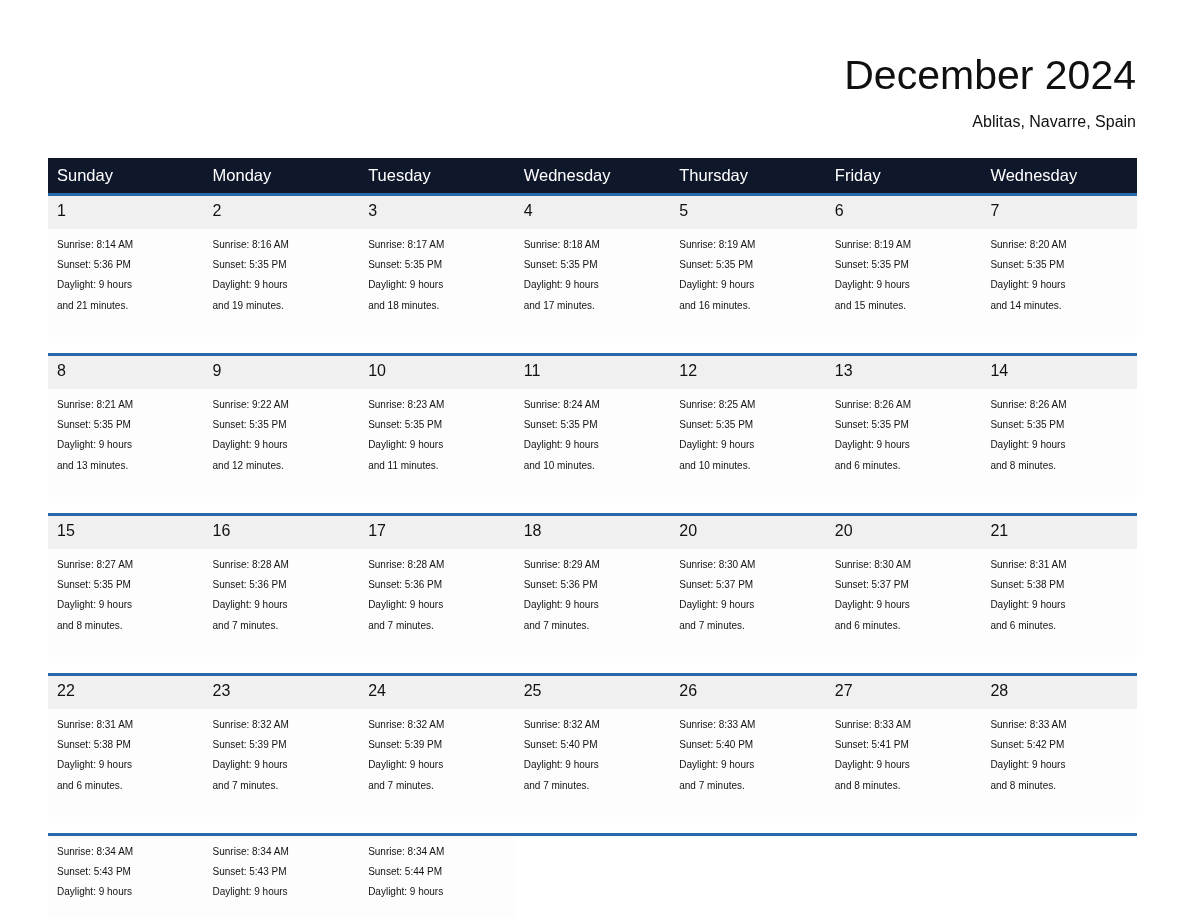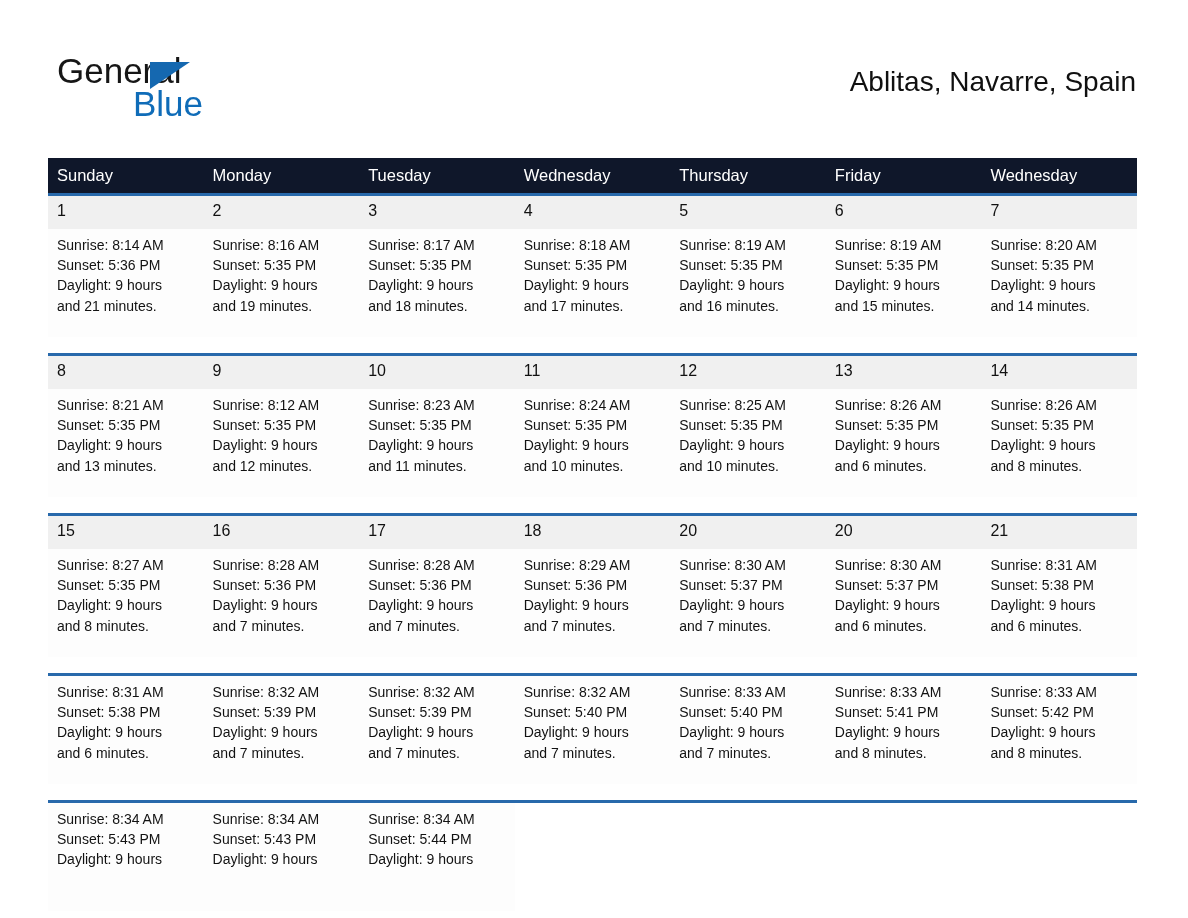--- a/index.html
+++ b/index.html
@@ -71,27 +71,26 @@
     text-align: right;
   }
   .month-title {
     font-size: 41px;
     line-height: 50px;
     color: #101010;
     font-weight: 400;
     white-space: nowrap;
   }
   .location {
-    font-size: 28px;
+    font-size: 16px;
     line-height: 32px;
     color: #101010;
     font-weight: 400;
-    margin-top: 16px;
+    margin-top: 6px;
     white-space: nowrap;
-    text-align: center;
   }
 
   
   .calendar {
     position: absolute;
     left: 48px;
     top: 158px;
     width: 1089px;
     border-collapse: collapse;
     table-layout: fixed;
@@ -121,21 +120,21 @@
     font-size: 16px;
     color: #111111;
     padding: 6px 0 5px 9px;
     vertical-align: top;
     height: 22px;
   }
   .daynum-row td.empty { background: #f0f0f0; }
 
   .info-row td {
     background: #fdfdfd;
-    font-size: 14px;
+    font-size: 10px;
     line-height: 20.2px;
     color: #121212;
     padding: 6px 0 8px 9px;
     vertical-align: top;
     height: 94px;
   }
   .info-row td.empty { background: #ffffff; }
   .info-line { white-space: nowrap; }
 
   .gap-row td {
@@ -145,27 +144,23 @@
     border: none;
   }
 </style>
 </head>
 <body>
 
 <div class="page">
 
   <div class="header">
 
-    <div class="logo">
-      <span class="logo-general">General</span>
-      <span class="logo-triangle"></span>
-      <span class="logo-blue">Blue</span>
-    </div>
 
     <div class="title-block">
+      <div class="month-title">December 2024</div>
       <div class="location">Ablitas, Navarre, Spain</div>
     </div>
 
   </div>
 
   <table class="calendar">
     <colgroup>
       <col>
         <col>
         <col>
@@ -258,21 +253,21 @@
           <td>14</td>
         </tr>
         <tr class="info-row">
           <td>
             <div class="info-line">Sunrise: 8:21 AM</div>
             <div class="info-line">Sunset: 5:35 PM</div>
             <div class="info-line">Daylight: 9 hours</div>
             <div class="info-line">and 13 minutes.</div>
           </td>
           <td>
-            <div class="info-line">Sunrise: 8:12 AM</div>
+            <div class="info-line">Sunrise: 9:22 AM</div>
             <div class="info-line">Sunset: 5:35 PM</div>
             <div class="info-line">Daylight: 9 hours</div>
             <div class="info-line">and 12 minutes.</div>
           </td>
           <td>
             <div class="info-line">Sunrise: 8:23 AM</div>
             <div class="info-line">Sunset: 5:35 PM</div>
             <div class="info-line">Daylight: 9 hours</div>
             <div class="info-line">and 11 minutes.</div>
           </td>
@@ -359,20 +354,29 @@
             <div class="info-line">Daylight: 9 hours</div>
             <div class="info-line">and 6 minutes.</div>
           </td>
         </tr>
         <tr class="gap-row">
           <td colspan="7"></td>
         </tr>
         <tr class="week-sep">
           <td colspan="7"></td>
         </tr>
+        <tr class="daynum-row">
+          <td>22</td>
+          <td>23</td>
+          <td>24</td>
+          <td>25</td>
+          <td>26</td>
+          <td>27</td>
+          <td>28</td>
+        </tr>
         <tr class="info-row">
           <td>
             <div class="info-line">Sunrise: 8:31 AM</div>
             <div class="info-line">Sunset: 5:38 PM</div>
             <div class="info-line">Daylight: 9 hours</div>
             <div class="info-line">and 6 minutes.</div>
           </td>
           <td>
             <div class="info-line">Sunrise: 8:32 AM</div>
             <div class="info-line">Sunset: 5:39 PM</div>

